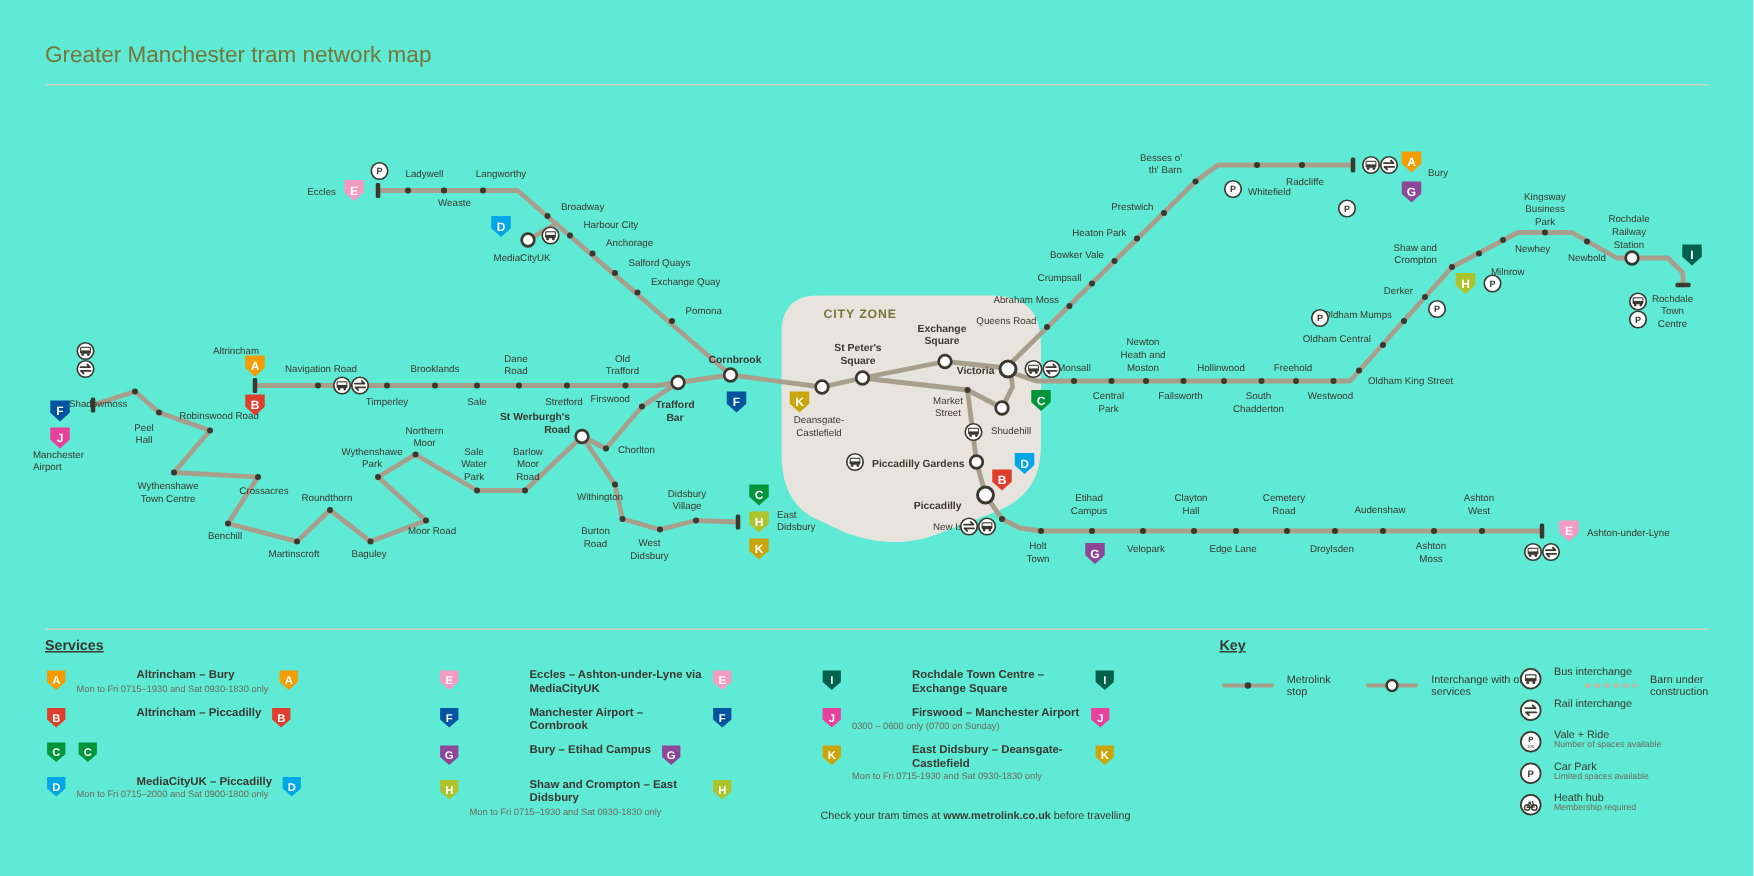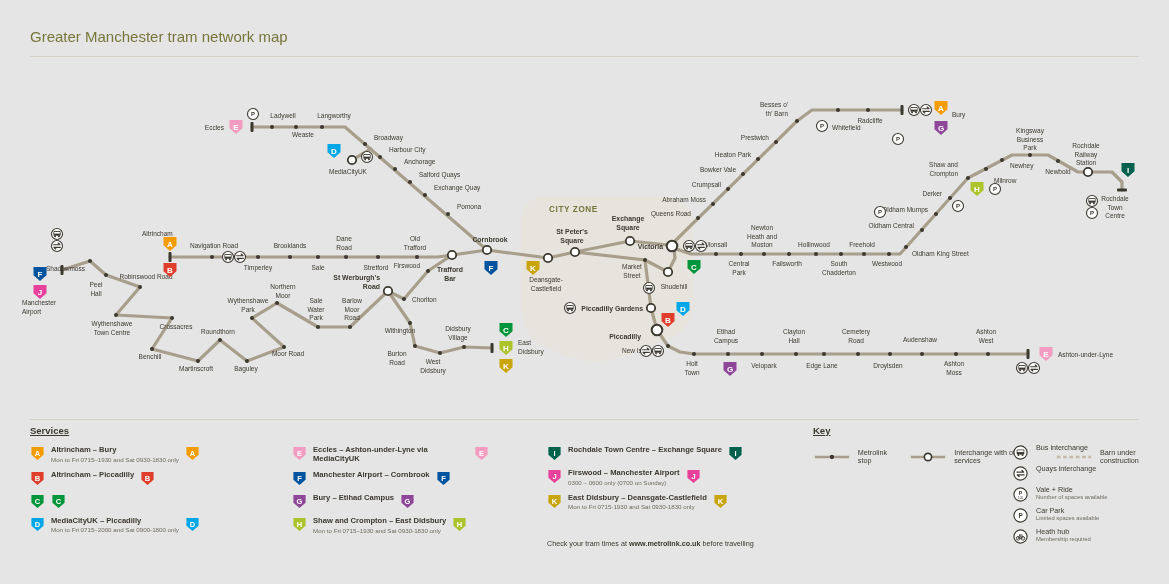--- a/index.html
+++ b/index.html
@@ -1,27 +1,27 @@
 <!DOCTYPE html>
 <html><head>
 <meta charset="utf-8">
 <style>
   html,body{margin:0;padding:0;background:#fff;}
-  .page{position:relative;width:1169px;height:584px;background:#e5e5e5;overflow:hidden;
+  .page{position:relative;width:1169px;height:584px;background:#5eead4;overflow:hidden;
         font-family:"Liberation Sans",sans-serif;color:#3B382F;}
   .title{position:absolute;left:30px;top:28px;font-size:15px;color:#76763B;}
   .rule{position:absolute;height:0;border-top:1px solid #D5D1C7;}
   .rule.top{left:30px;top:56px;width:1109px;}
   .rule.legend{left:30px;top:419px;width:1109px;}
   #map{position:absolute;left:0;top:62px;width:1169px;height:352px;}
   .lg-heading{position:absolute;font-size:9.5px;font-weight:bold;color:#3B382F;}
   .svc-col{position:absolute;top:446px;display:flex;flex-direction:column;gap:8px;}
   .svc-row{display:flex;align-items:flex-start;gap:6px;}
   .svc-text{max-width:155px;}
-  .svc-name{font-size:7.6px;font-weight:bold;line-height:8.6px;color:#3B382F;}
+  .svc-name{font-size:7.6px;font-weight:bold;line-height:8.6px;color:#3B382F;margin-left:40px;}
   .svc-note{font-size:6.2px;line-height:7.2px;color:#6E6A5E;margin-top:1px;}
   .svc-footer{position:absolute;left:547px;top:539px;font-size:7.2px;color:#3B382F;}
   .key-lines{position:absolute;left:813px;top:449px;display:flex;gap:11px;}
   .key-icons{position:absolute;left:1012px;top:444px;display:flex;flex-direction:column;gap:4px;}
   .key-row{display:flex;align-items:center;gap:7px;}
   .key-row.icons{align-items:flex-start;}
   .key-label{font-size:7.2px;color:#3B382F;line-height:8px;}
   .key-note{font-size:5.8px;color:#6E6A5E;line-height:6.6px;}
   svg text{font-family:"Liberation Sans",sans-serif;}
 </style>
@@ -864,21 +864,21 @@
         </div>
       </div>
       <div class="key-row icons">
         <svg viewBox="-8 -8 16 16" width="17" height="17">
           <g>
             <circle cx="0" cy="0" r="6.2" fill="#fff" stroke="#3B382F" stroke-width="1.1"></circle>
             <path d="M-3.4,-1.3 H3.0 M3.0,-1.3 L1.2,-3 M-3.0,1.3 H3.4 M-3.0,1.3 L-1.2,3" stroke="#3B382F" stroke-width="1.15" fill="none" stroke-linecap="round"></path>
           </g>
         </svg>
         <div>
-          <div class="key-label">Quays interchange</div>
+          <div class="key-label">Rail interchange</div>
         </div>
       </div>
       <div class="key-row icons">
         <svg viewBox="-8 -8 16 16" width="17" height="17">
           <g>
             <circle cx="0" cy="0" r="6.2" fill="#fff" stroke="#3B382F" stroke-width="1.1"></circle>
             <text x="0" y="0.4" font-size="4.8" text-anchor="middle" fill="#3B382F" font-weight="bold">P</text>
             <text x="0" y="4.1" font-size="2.8" text-anchor="middle" fill="#3B382F">100</text>
           </g>
         </svg>

